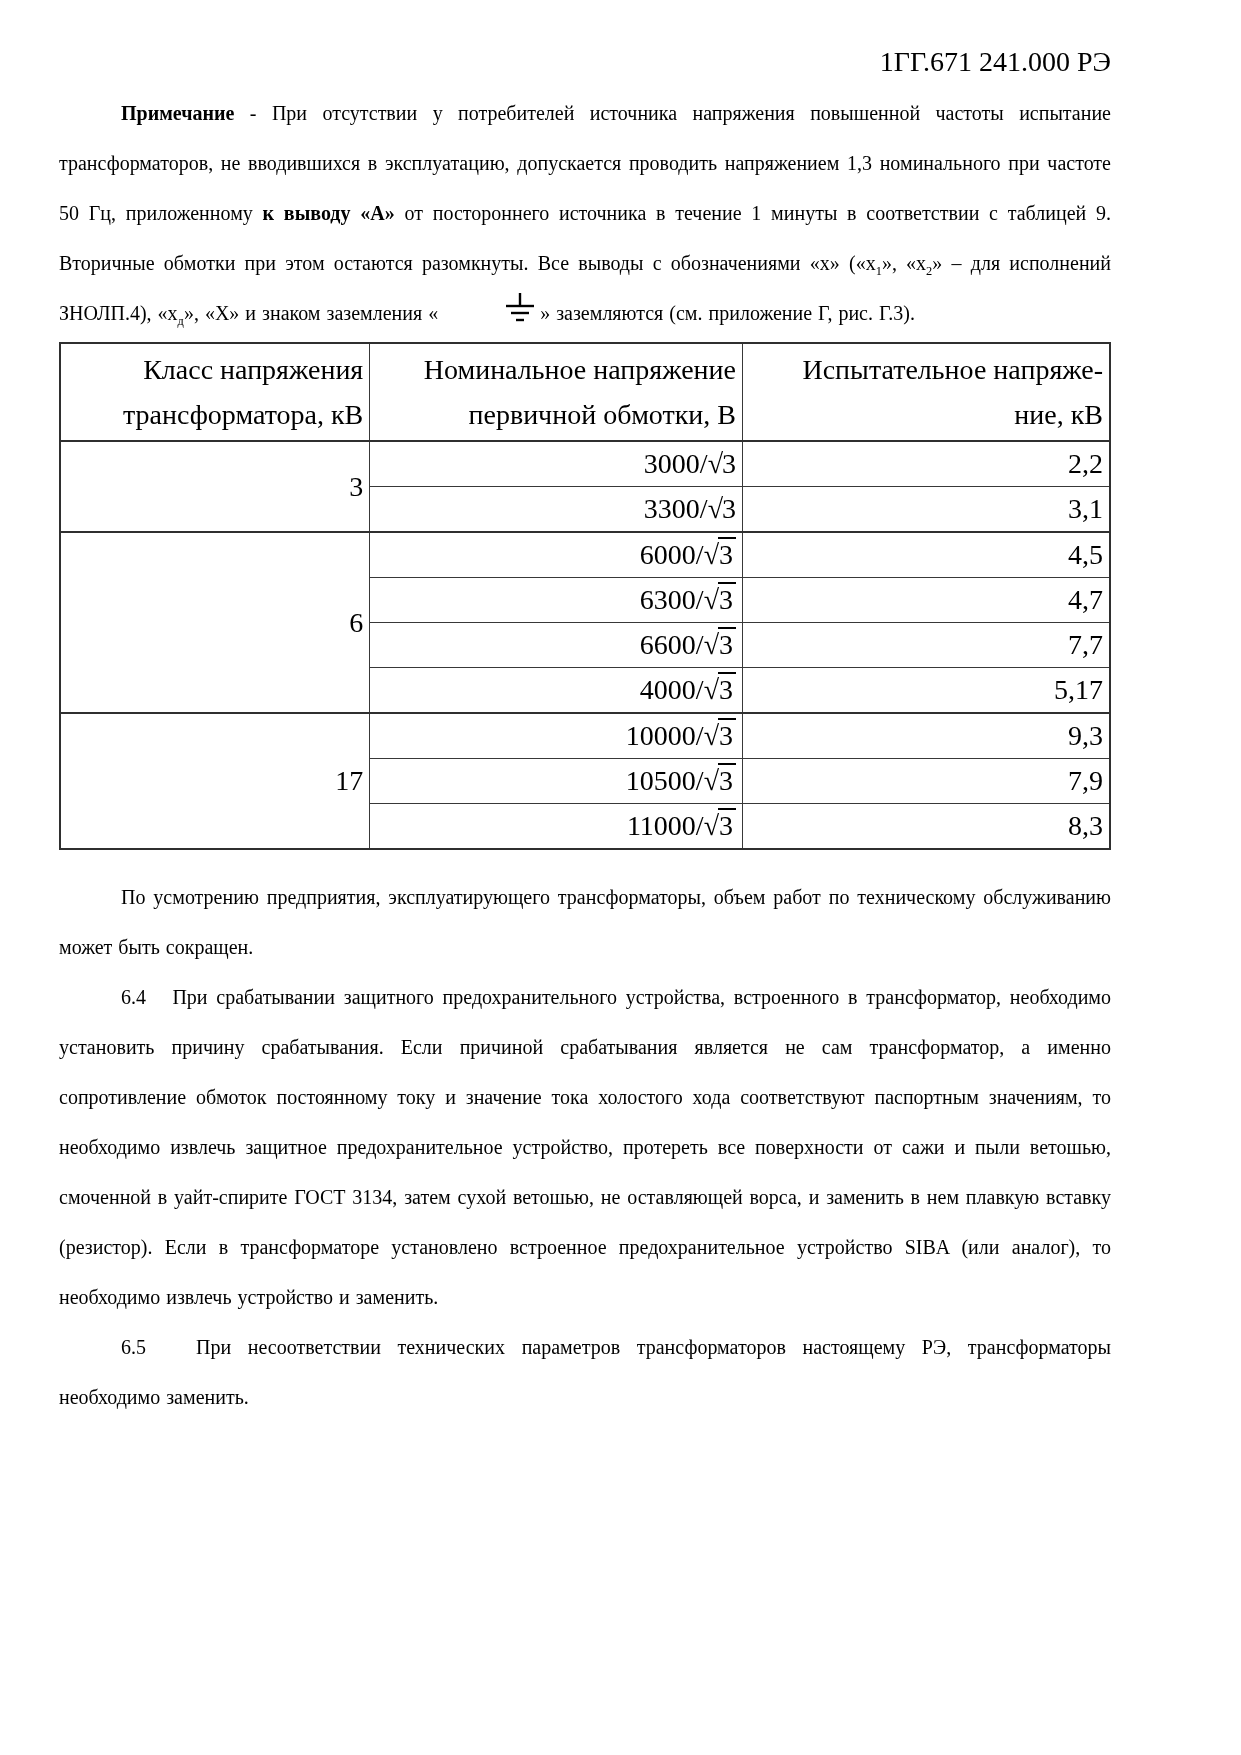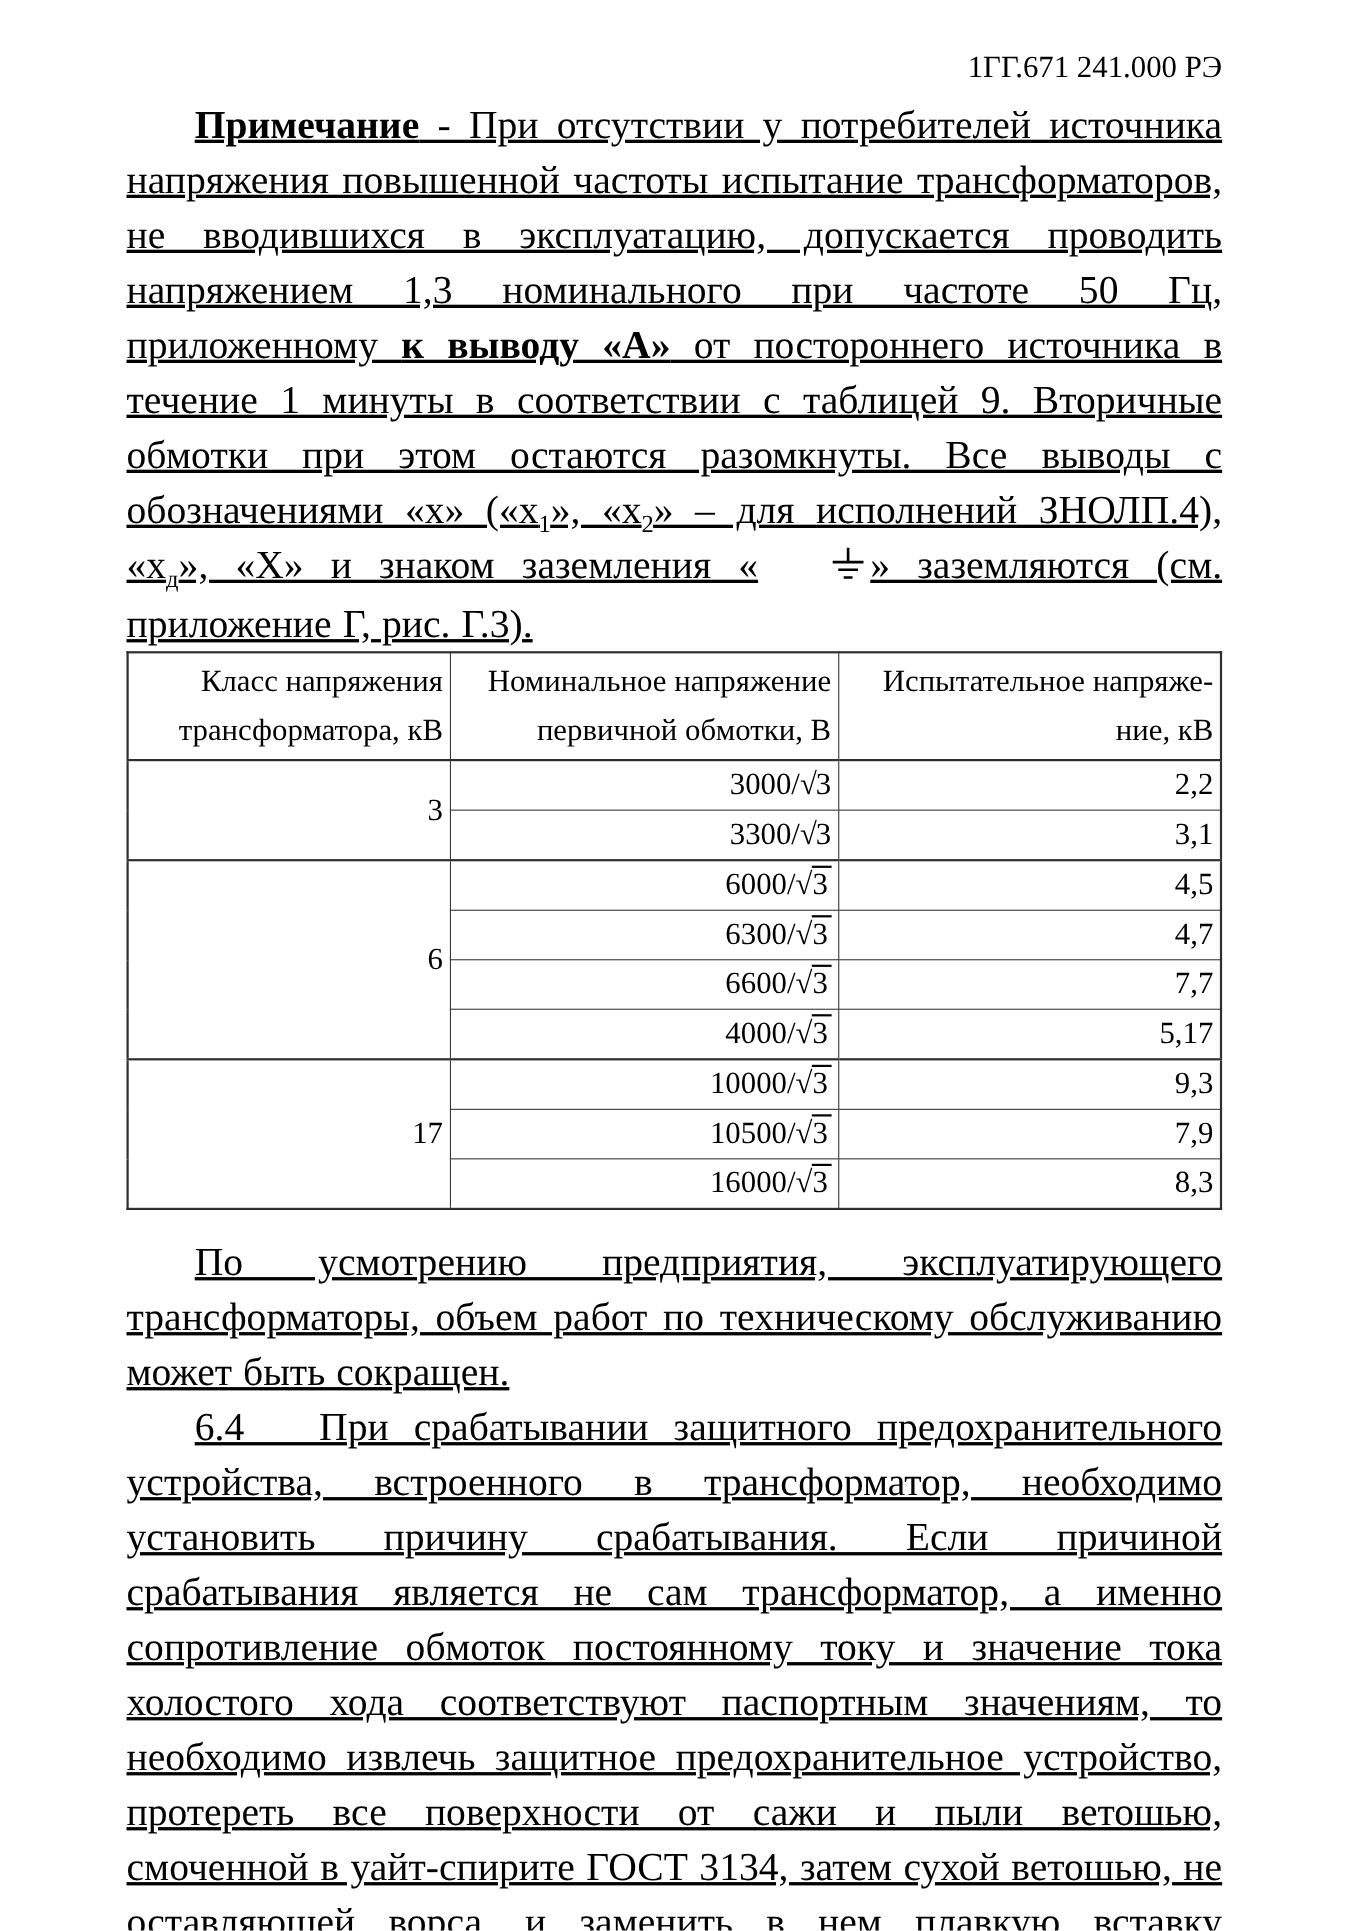--- a/index.html
+++ b/index.html
@@ -6,37 +6,36 @@
   body{
     width:1241px;height:1755px;
     color:#000;
     font-family:"Liberation Serif","DejaVu Serif",serif;
     box-sizing:border-box;
     overflow:hidden;
   }
   .page{
     box-sizing:border-box;
     width:1241px;height:1755px;
-    padding:44px 130px 0 115px;
+    padding:44px 130px 0 59px;
     position:relative;
   }
   .doc-code{
     text-align:right;
     font-size:28px;
     line-height:36px;
     margin:0 0 8px 0;
   }
   .para{
-    font-size:36px;
+    font-size:20px;
     line-height:50px;
     text-align:justify;
     text-indent:62px;
     margin:0;
     word-spacing:1px;
-    text-decoration:underline;
   }
   sub{font-size:0.62em;line-height:0;}
   .ground-symbol{display:inline-block;vertical-align:-4px;margin:0 2px;}
   .table-caption{
     font-size:28px;
     line-height:40px;
     margin:14px 0 6px 0;
   }
   table.t9{
     width:100%;
@@ -127,21 +126,21 @@
         <tr class="group-start">
           <td rowspan="3">17</td>
           <td><span>10000/</span><span class="rootsign">√</span><span class="ovl">3</span></td>
           <td>9,3</td>
         </tr>
         <tr>
           <td><span>10500/</span><span class="rootsign">√</span><span class="ovl">3</span></td>
           <td>7,9</td>
         </tr>
         <tr>
-          <td><span>16000/</span><span class="rootsign">√</span><span class="ovl">3</span></td>
+          <td><span>11000/</span><span class="rootsign">√</span><span class="ovl">3</span></td>
           <td>8,3</td>
         </tr>
       </tbody>
   </table>
 
   <p class="para after-table">По усмотрению предприятия, эксплуатирующего трансформаторы, объем работ по техническому обслуживанию может быть сокращен.</p>
 
   <p class="para section-para">6.4&nbsp;&nbsp;&nbsp;При срабатывании защитного предохранительного устройства, встроенного в трансформатор, необходимо установить причину срабатывания. Если причиной срабатывания является не сам трансформатор, а именно сопротивление обмоток постоянному току и значение тока холостого хода соответствуют паспортным значениям, то необходимо извлечь защитное предохранительное устройство, протереть все поверхности от сажи и пыли ветошью, смоченной в уайт-спирите ГОСТ 3134, затем сухой ветошью, не оставляющей ворса, и заменить в нем плавкую вставку (резистор). Если в трансформаторе установлено встроенное предохранительное устройство SIBA (или аналог), то необходимо извлечь устройство и заменить.</p>
 
   <p class="para section-para">6.5&nbsp;&nbsp;&nbsp;При несоответствии технических параметров трансформаторов настоящему РЭ, трансформаторы необходимо заменить.</p>

